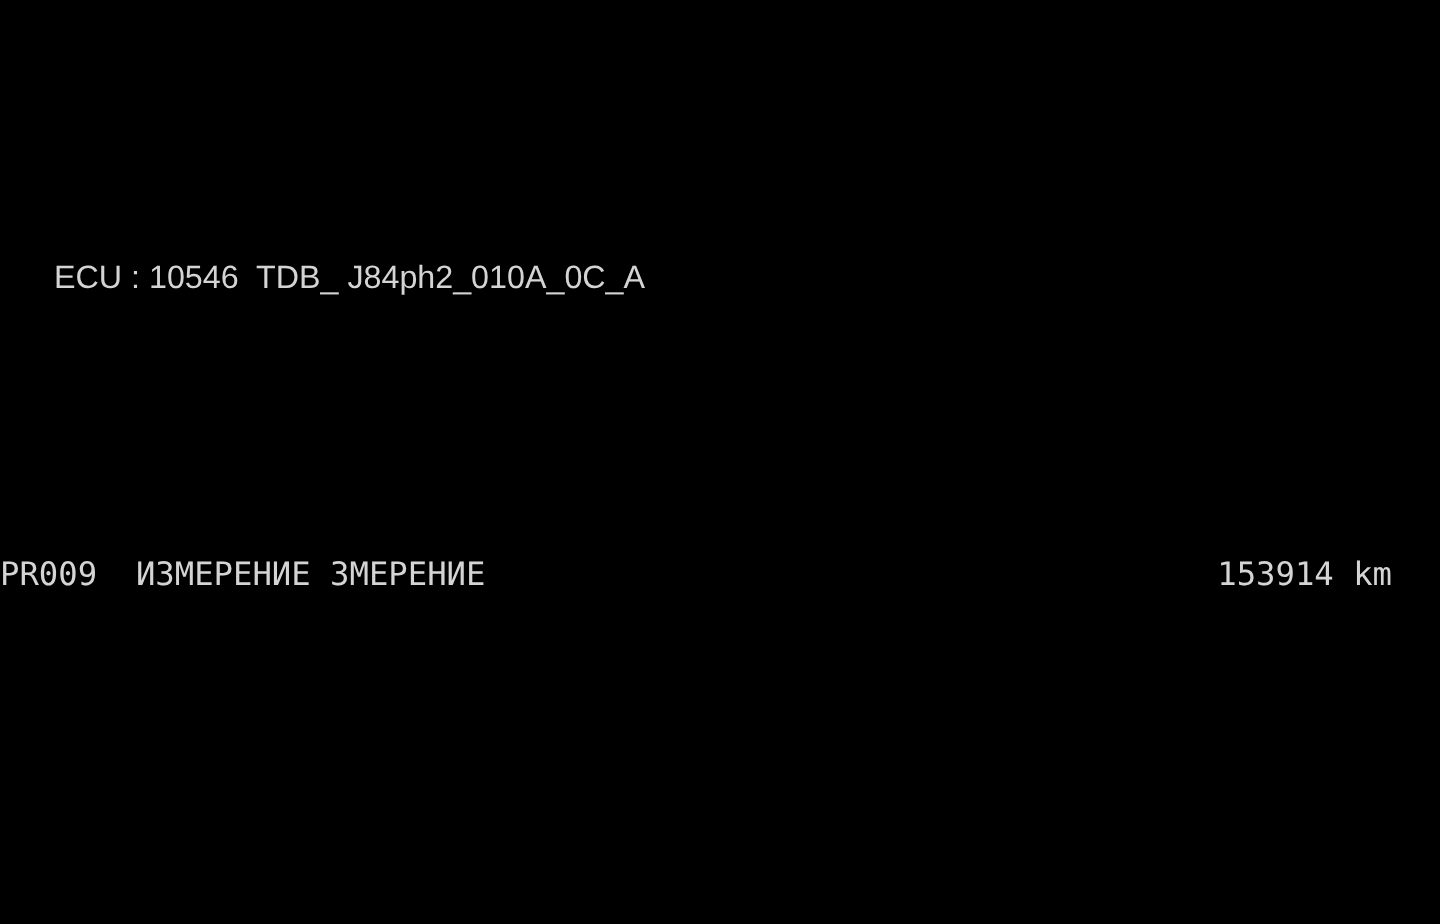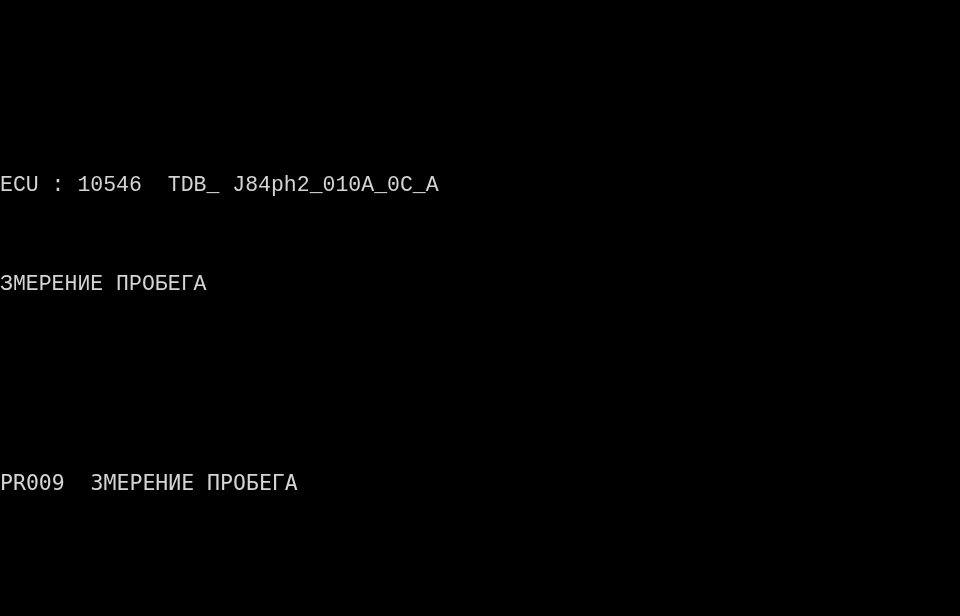--- a/index.html
+++ b/index.html
@@ -27,21 +27,22 @@
     white-space: pre;
     padding: 0;
     box-sizing: border-box;
   }
 
   .tline {
     height: 33px;
     line-height: 33px;
     white-space: pre;
     position: relative;
-    font-family: Liberation Mono, monospace;
+    font-family: Liberation Sans, sans-serif;
+    margin-left: 36px;
   }
 
   
   #header-block {
     padding-top: 4px;
   }
 
   
   .param-row {
     display: flex;
@@ -67,26 +68,26 @@
     padding-right: 32px;
   }
 </style>
 </head>
 <body>
 
 <div id="terminal">
 
   <div id="header-block">
     <div class="tline">ECU : 10546  TDB_ J84ph2_010A_0C_A</div>
-    <div class="tline">ЗМЕРЕНИЕ ПРОБЕГА</div>
   </div>
 
   <div class="param-row unit-km">
-    <span class="param-left">PR009  ЗМЕРЕНИЕ ПРОБЕГА</span>
+    <span class="param-left">PR009  ИЗМЕРЕНИЕ ЗМЕРЕНИЕ</span>
     <span class="param-spacer"></span>
+    <span class="param-right">153914 km</span>
   </div>
 
   
 
   
 
   
 
   
 

